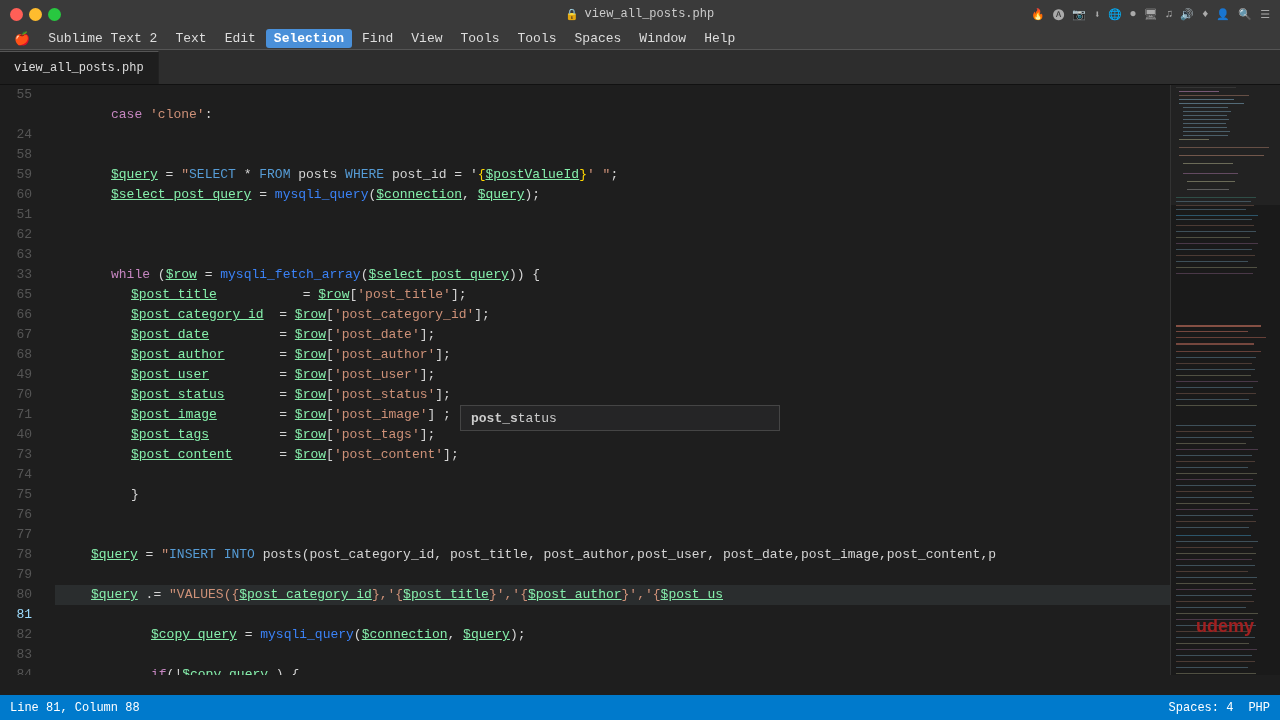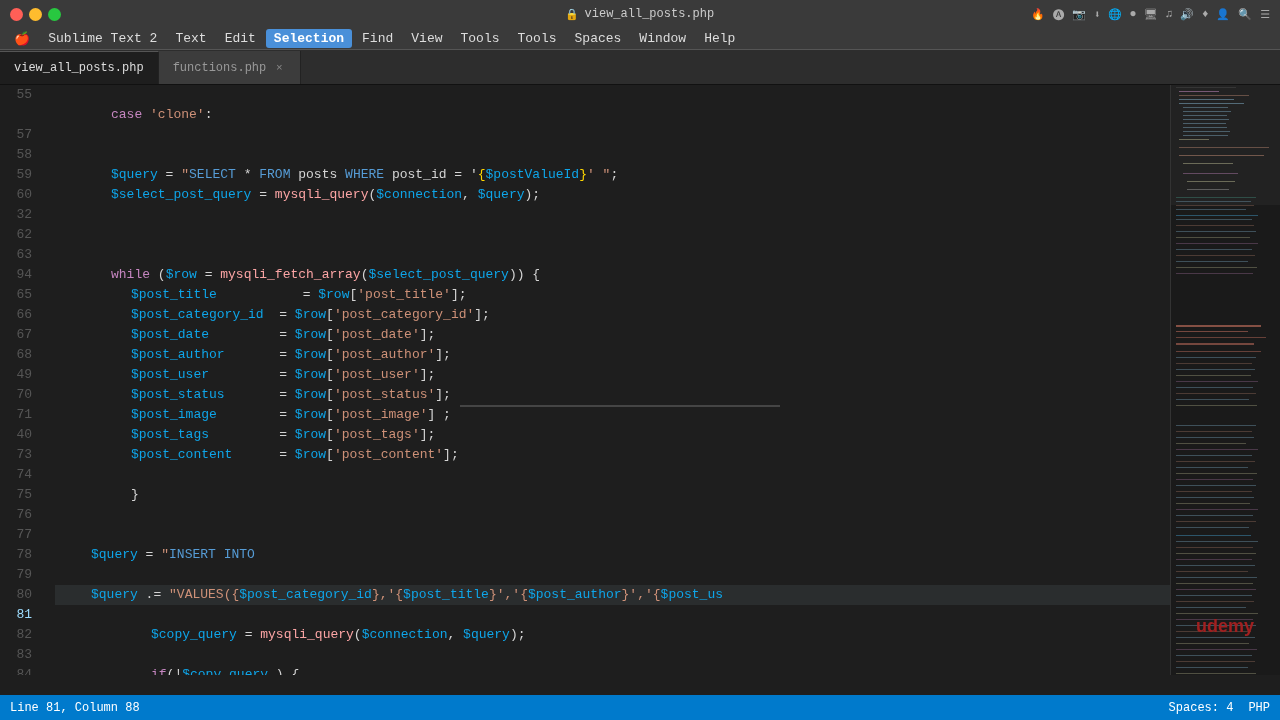--- a/index.html
+++ b/index.html
@@ -198,22 +198,22 @@
       color: #d4d4d4;
     }
     .autocomplete-item.selected {
       background: #094771;
       color: #fff;
     }
 
     
     .c-keyword { color: #c586c0; }
     .c-string { color: #ce9178; }
-    .c-var { color: #0ea5e9; }
-    .c-func { color: #fca5a5; }
+    .c-var { color: #86efac; text-decoration: underline; }
+    .c-func { color: #3b82f6; }
     .c-sql-keyword { color: #569cd6; }
     .c-bracket { color: #ffd700; }
     .c-white { color: #d4d4d4; }
 
     .line-current {
       background: #2a2d2e;
     }
   </style>
 </head>
 <body>
@@ -259,39 +259,35 @@
   <span class="menu-item">Tools</span>
   <span class="menu-item">Spaces</span>
   <span class="menu-item">Window</span>
   <span class="menu-item">Help</span>
 </div>
 
 <div class="tabs-bar">
   <div class="tab active">
     <span>view_all_posts.php</span>
   </div>
-  <div class="tab">
-    <span>functions.php</span>
-    <span class="tab-close">×</span>
-  </div>
 </div>
 
 <div class="editor-container">
 
   <div class="line-numbers">
     <div class="line-number">55</div>
     <div class="line-number"></div>
-    <div class="line-number">57</div>
+    <div class="line-number">24</div>
     <div class="line-number">58</div>
     <div class="line-number">59</div>
     <div class="line-number">60</div>
-    <div class="line-number">32</div>
+    <div class="line-number">51</div>
     <div class="line-number">62</div>
     <div class="line-number">63</div>
-    <div class="line-number">94</div>
+    <div class="line-number">33</div>
     <div class="line-number">65</div>
     <div class="line-number">66</div>
     <div class="line-number">67</div>
     <div class="line-number">68</div>
     <div class="line-number">49</div>
     <div class="line-number">70</div>
     <div class="line-number">71</div>
     <div class="line-number">40</div>
     <div class="line-number">73</div>
     <div class="line-number">74</div>
@@ -460,21 +456,21 @@
     </div>
 
     <div class="code-line"></div>
 
     <div class="code-line"></div>
 
     <div class="code-line">
       <span style="padding-left:36px;"></span>
       <span class="c-var">$query</span>
       <span class="c-white"> = </span>
-      <span class="c-string">"</span><span class="c-sql-keyword">INSERT INTO</span>
+      <span class="c-string">"</span><span class="c-sql-keyword">INSERT INTO</span><span class="c-white"> posts(post_category_id, post_title, post_author,post_user, post_date,post_image,post_content,p</span>
     </div>
 
     <div class="code-line"></div>
 
     <div class="code-line line-current">
       <span style="padding-left:36px;"></span>
       <span class="c-var">$query</span>
       <span class="c-white"> .= </span>
       <span class="c-string">"VALUES({</span><span class="c-var">$post_category_id</span><span class="c-string">},'{</span><span class="c-var">$post_title</span><span class="c-string">}','{</span><span class="c-var">$post_author</span><span class="c-string">}','{</span><span class="c-var">$post_us</span>
     </div>
@@ -497,20 +493,23 @@
 
     <div class="code-line">
       <span style="padding-left:96px;"></span>
       <span class="c-keyword">if</span>
       <span class="c-white">(!</span>
       <span class="c-var">$copy_query</span>
       <span class="c-white"> ) {</span>
     </div>
 
     <div class="autocomplete" style="position:absolute; left:410px; top:320px;">
+      <div class="autocomplete-item">
+        <span><span style="color:#ccc; font-weight:bold;">post_s</span><span style="color:#ccc;">tatus</span></span>
+      </div>
     </div>
   </div>
 
   <div class="minimap">
     <div class="minimap-content">
       <svg width="110" height="590" viewBox="0 0 110 590">
 
         <rect x="5" y="2" width="60" height="1" fill="#555" opacity="0.5"></rect>
         <rect x="8" y="6" width="40" height="1" fill="#c586c0" opacity="0.8"></rect>
         <rect x="8" y="10" width="70" height="1" fill="#ce9178" opacity="0.6"></rect>

